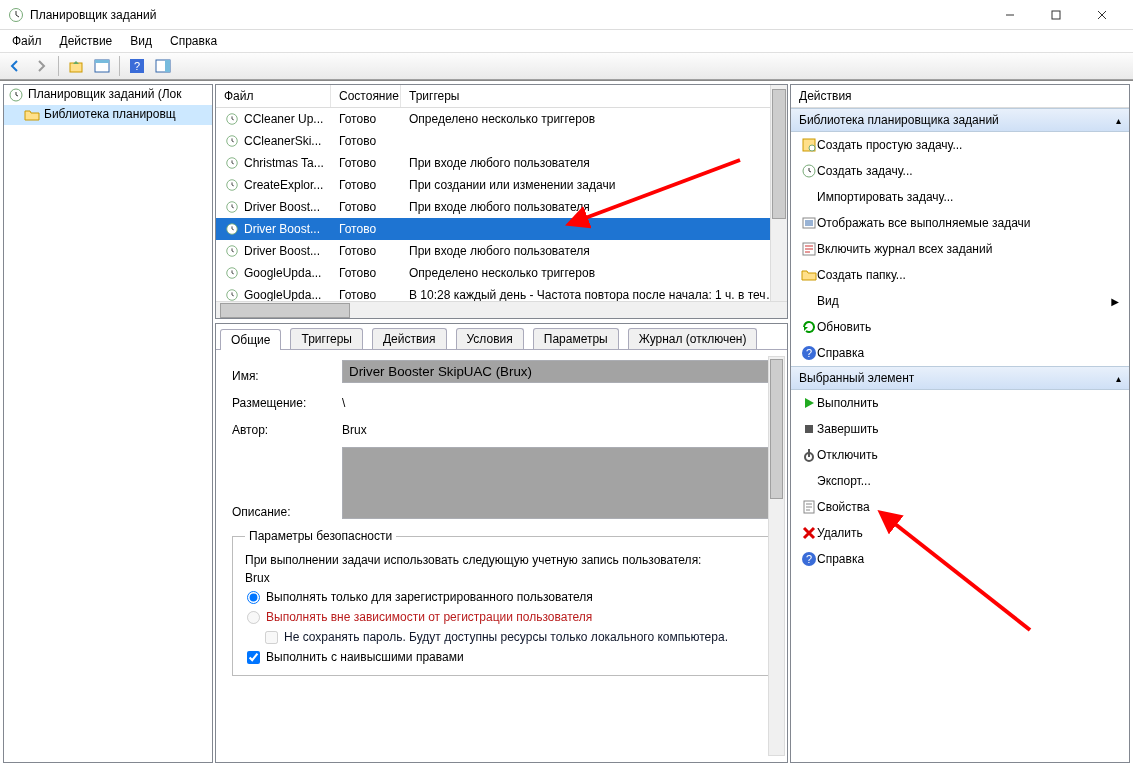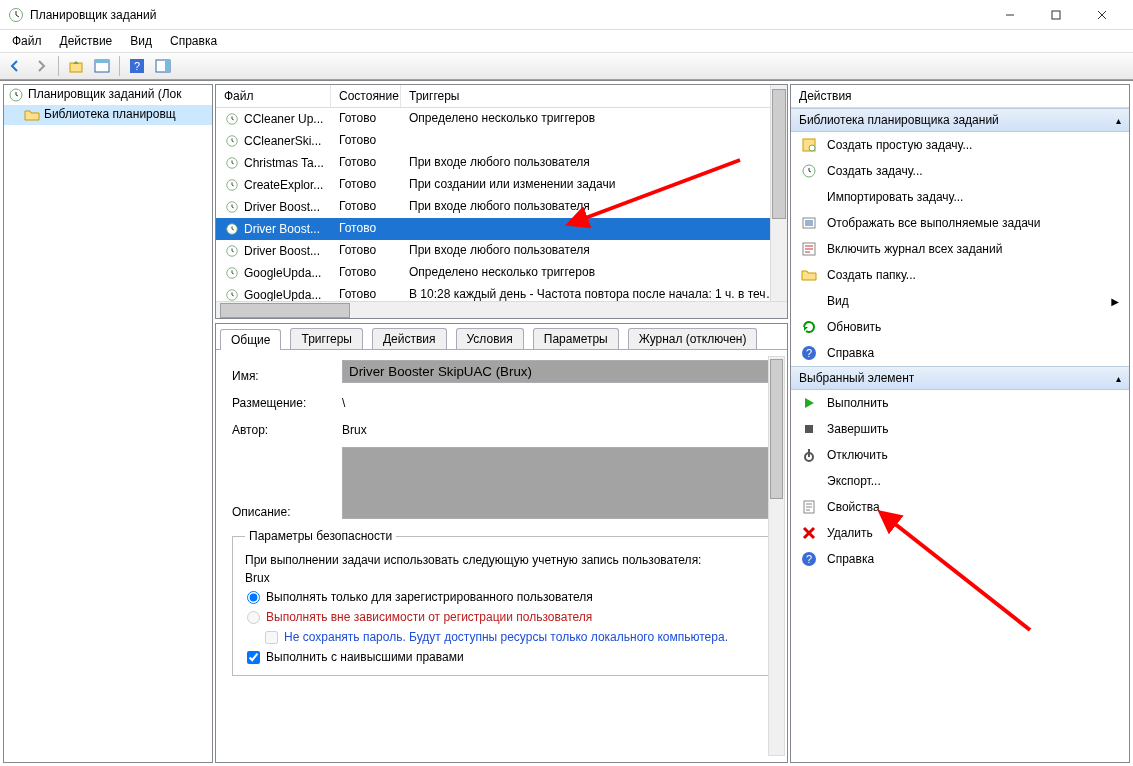--- a/index.html
+++ b/index.html
@@ -82,21 +82,21 @@
     flex:1;
     overflow:hidden;
     position:relative;
   }
   .hdr-row, .task-row { display:flex; }
   .hdr-row { border-bottom:1px solid #dcdcdc; position:sticky; top:0; background:#fff; }
   .hdr-cell { padding:4px 8px; border-right:1px solid #e5e5e5; font-weight:normal; color:#000; }
   .col-file { width:115px; }
   .col-state { width:70px; }
   .col-trig { flex:1; min-width:0; white-space:nowrap; overflow:hidden; text-overflow:clip; }
-  .task-row { padding: 2px 0; }
+  .task-row { padding: 2px 0; align-items:center; }
   .task-row .cell { padding: 1px 8px; white-space:nowrap; overflow:hidden; text-overflow:ellipsis; }
   .task-row .col-file { display:flex; align-items:center; gap:4px; }
   .task-row.selected { background:#1e74d2; color:#fff; }
   .htrack { height:17px; background:#f0f0f0; display:flex; align-items:center; border-top:1px solid #dcdcdc; }
   .htrack .thumb { height:15px; width:130px; background:#cdcdcd; margin-left:4px; border:1px solid #a0a0a0; }
   .vtrack { position:absolute; right:0; top:0; bottom:0; width:17px; background:#f0f0f0; border-left:1px solid #dcdcdc; }
   .vtrack .vthumb { position:absolute; left:1px; right:1px; top:4px; height:130px; background:#cdcdcd; border:1px solid #a0a0a0; }
 
   .detail-pane {
     border:1px solid #828790;
@@ -134,21 +134,21 @@
   .section-hdr {
     background:linear-gradient(#e8f0fb,#cfe0f6);
     padding:4px 8px;
     border-top:1px solid #bcd;
     border-bottom:1px solid #bcd;
     display:flex;
     align-items:center;
   }
   .section-hdr .sh-spacer { flex:1; }
   .section-hdr .sh-arrow { font-size:10px; }
-  .action-item { display:flex; align-items:center; gap:10px; padding:5px 10px; }
+  .action-item { display:flex; align-items:center; padding:5px 10px; }
   .action-item .chev { margin-left:auto; font-size:10px; }
   .icon16 { width:16px; height:16px; display:inline-flex; align-items:center; justify-content:center; flex:0 0 16px; }
 
   
   .arrow { position:absolute; pointer-events:none; }
 
 </style>
 </head>
 <body>
 
@@ -417,21 +417,21 @@
           <div class="radio-row">
             <input type="radio" checked="" style="">
             <span>Выполнять только для зарегистрированного пользователя</span>
           </div>
           <div class="radio-row">
             <input type="radio" disabled="" style="">
             <span style="color:#b91c1c">Выполнять вне зависимости от регистрации пользователя</span>
           </div>
           <div class="check-row" style="padding-left:20px">
             <input type="checkbox" disabled="" style="">
-            <span style="color:#1d4ed8">Не сохранять пароль. Будут доступны ресурсы только локального компьютера.</span>
+            <span style="color:#0f172a">Не сохранять пароль. Будут доступны ресурсы только локального компьютера.</span>
           </div>
           <div class="check-row">
             <input type="checkbox" checked="" style="">
             <span>Выполнить с наивысшими правами</span>
           </div>
         </fieldset>
         <div class="inner-scroll">
             <div class="vthumb"></div>
           </div>
       </div>

